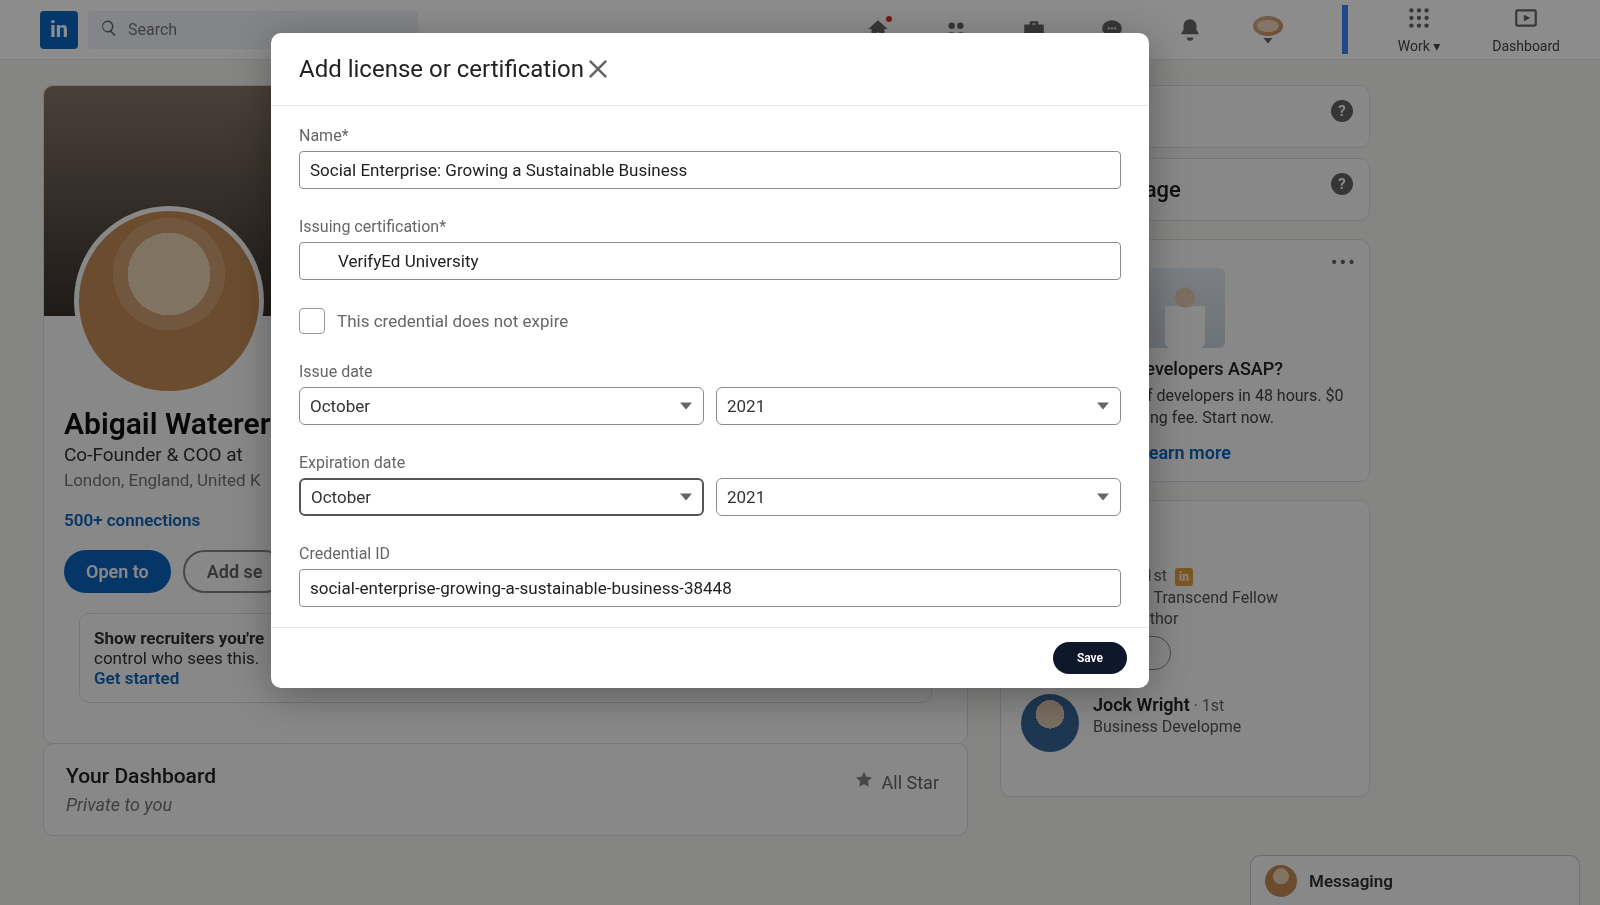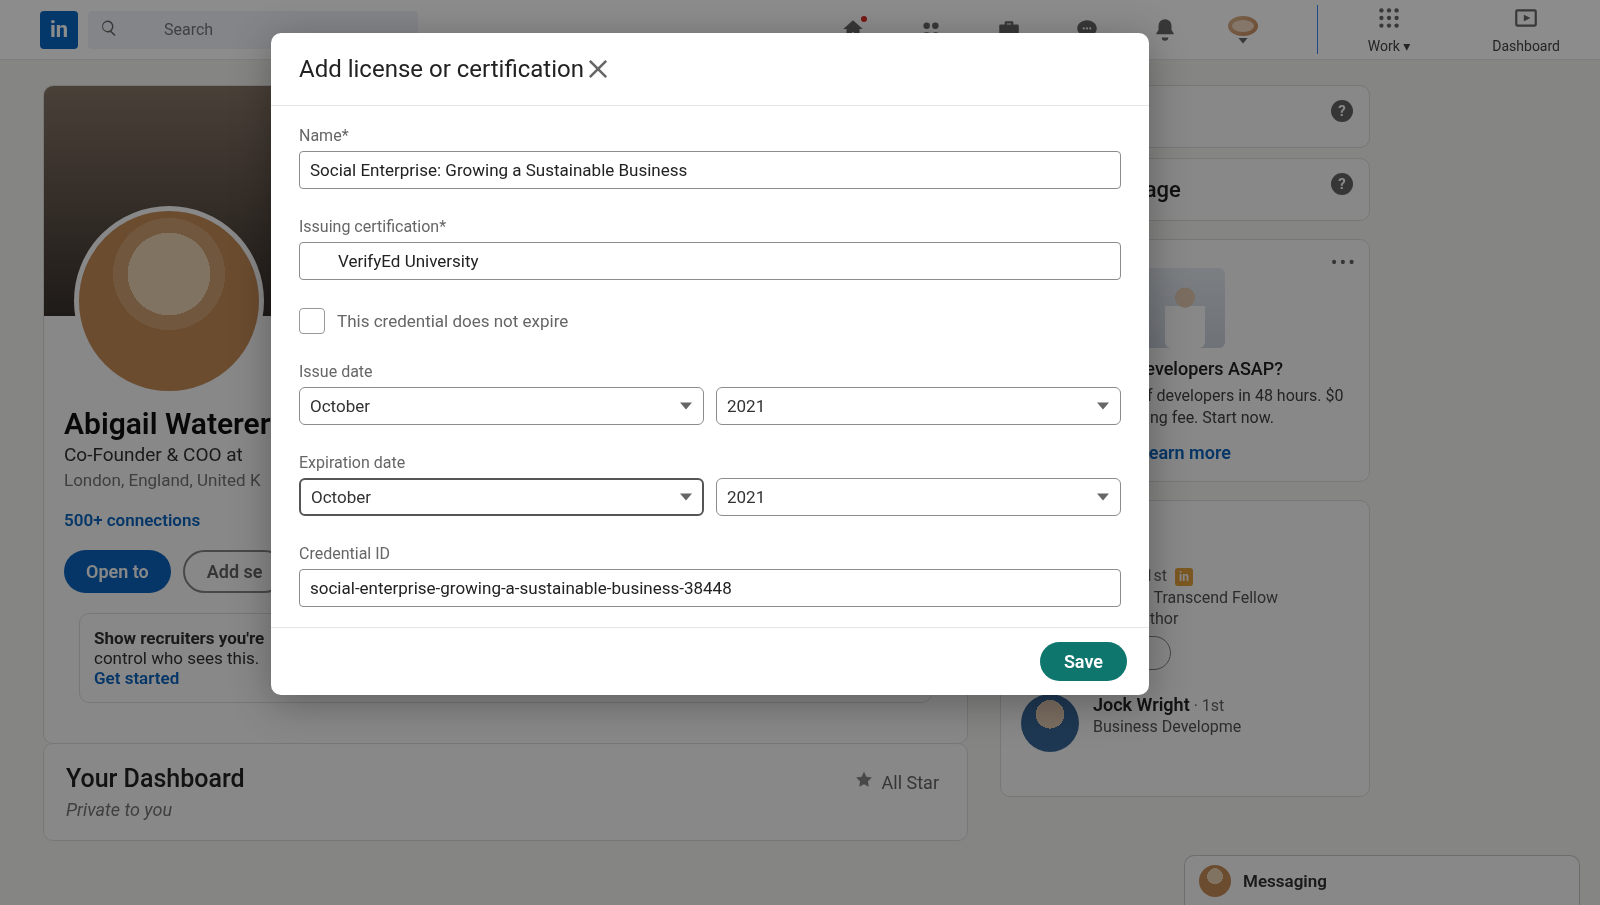--- a/index.html
+++ b/index.html
@@ -1,52 +1,52 @@
 <!DOCTYPE html>
 <html><head>
 <meta charset="utf-8">
 <style>
 * { box-sizing: border-box; margin: 0; padding: 0; font-family: -apple-system, BlinkMacSystemFont, "Segoe UI", Roboto, Helvetica, Arial, sans-serif; }
 body { background: #f3f2ef; width: 1600px; height: 905px; overflow: hidden; position: relative; }
 
 
 .topnav { position: absolute; top: 0; left: 0; right: 0; height: 60px; background: #fff; border-bottom: 1px solid #e6e6e6; display: flex; align-items: center; padding: 0 40px; }
 .li-logo { width: 38px; height: 38px; background: #0a66c2; border-radius: 4px; display: flex; align-items: center; justify-content: center; color: #fff; font-weight: 700; font-size: 22px; margin-right: 10px; }
-.searchbox { display: flex; align-items: center; background: #eef3f8; border-radius: 4px; height: 38px; width: 330px; padding: 0 12px; color: #666; gap: 36px; }
+.searchbox { display: flex; align-items: center; background: #eef3f8; border-radius: 4px; height: 38px; width: 330px; padding: 0 12px; color: #666; }
 .searchbox svg { width: 18px; height: 18px; fill: #666; margin-right: 10px; }
 .searchbox input { border: none; background: transparent; outline: none; font-size: 16px; flex: 1; color: #333; }
 .nav-spacer { flex: 1; }
 .nav-icons { display: flex; align-items: center; gap: 50px; }
 .nav-icon { width: 28px; height: 28px; display: flex; align-items: center; justify-content: center; position: relative; }
 .nav-icon svg { width: 26px; height: 26px; fill: #666; }
 .nav-avatar { width: 30px; height: 30px; border-radius: 50%; background: linear-gradient(135deg,#d9b38c,#c98a5c); position: relative; }
 .nav-avatar::after{content:'';position:absolute;inset:4px;border-radius:50%;background:#f0d8c0;}
 .nav-dot{position:absolute;top:-2px;right:-2px;width:10px;height:10px;border-radius:50%;background:#d93025;border:2px solid #fff;}
-.nav-right { display:flex; align-items:center; gap:82px; margin-left:60px; border-left:1px solid #3b82f6; padding-left:50px; }
+.nav-right { display:flex; align-items:center; gap:52px; margin-left:60px; border-left:6px solid #3b82f6; padding-left:50px; }
 .nav-right-item { display:flex; flex-direction:column; align-items:center; gap:4px; color:#444; font-size:14px;}
 .nav-right-item svg{width:26px;height:26px;fill:#666;}
 
 
 .bg { position:absolute; top:60px; left:0; right:0; bottom:0; filter: none; }
 .profile-card { position:absolute; left:43px; top:25px; width:925px; background:#fff; border:1px solid #e0e0e0; border-radius:10px; overflow:hidden; }
 .cover { height:230px; background: linear-gradient(180deg,#8a7a6a 0%, #6b5d52 40%, #3a332e 100%); position:relative; }
 .avatar-big { position:absolute; left:30px; top:120px; width:190px; height:190px; border-radius:50%; border:5px solid #fff; background: radial-gradient(circle at 50% 35%, #f2d7b8 0 28%, #d4a376 28% 38%, #c98e5a 38% 100%); overflow:hidden; }
 .profile-body { padding: 90px 20px 20px 20px; }
 .pname { font-size:30px; font-weight:600; color:#111; }
 .ptitle { font-size:19px; color:#333; margin-top:2px; }
 .ploc { font-size:17px; color:#777; margin-top:4px; }
 .pconn { font-size:17px; color:#0a66c2; font-weight:600; margin-top:20px; }
 .pbtns { display:flex; gap:12px; margin-top:20px; }
 .btn-primary { background:#0a66c2; color:#fff; border:none; border-radius:22px; padding:10px 22px; font-size:18px; font-weight:600; }
 .btn-secondary { background:#fff; color:#666; border:2px solid #888; border-radius:22px; padding:9px 22px; font-size:18px; font-weight:600; }
 .recruiter-box { margin:20px 15px; border:1px solid #e0e0e0; border-radius:10px; padding:14px 14px 14px 14px; font-size:17px; color:#333; }
 .recruiter-box .link { color:#0a66c2; font-weight:600; }
 
 .dashboard { position:absolute; left:43px; top:683px; width:925px; background:#fff; border:1px solid #e0e0e0; border-radius:10px; padding:20px 22px; }
-.dashboard h2{font-size:25px;font-weight:500;color:#222;}
+.dashboard h2{font-size:21px;font-weight:500;color:#222;}
 .dashboard p{color:#777;font-style:italic;font-size:18px;margin-top:6px;}
 .allstar{position:absolute; right:28px; top:26px; display:flex; align-items:center; gap:8px; color:#666; font-size:18px;}
 .allstar svg{width:20px;height:20px;fill:#888;}
 
 .right-col { position:absolute; left:1000px; top:25px; width:370px; }
 .right-card { background:#fff; border:1px solid #e0e0e0; border-radius:10px; padding:18px 20px; margin-bottom:18px; position:relative;}
 .right-card .q { position:absolute; right:16px; top:14px; width:22px; height:22px; border-radius:50%; background:#666; color:#fff; display:flex;align-items:center;justify-content:center;font-size:15px;font-weight:700;}
 .right-card-title{font-size:22px;font-weight:500;color:#222;}
 .ad-card{ text-align:center; }
 .ad-dots{position:absolute;right:12px;top:10px;color:#666;font-size:20px;letter-spacing:2px;}
@@ -60,21 +60,21 @@
 .pav-h{font-size:22px;font-weight:500;color:#222;margin-bottom:18px;}
 .pav-row{display:flex;align-items:flex-start;gap:14px;margin-bottom:24px;}
 .pav-av{width:58px;height:58px;border-radius:50%;background:radial-gradient(circle at 50% 35%,#e7cfb6 0 30%, #b78a63 30% 100%);flex-shrink:0;}
 .pav-av.blue{background:radial-gradient(circle at 50% 35%,#e7cfb6 0 30%, #3a6a9c 30% 100%);}
 .pav-name{font-size:18px;font-weight:600;color:#222;}
 .pav-deg{color:#666;font-weight:400;}
 .pav-sub{font-size:16px;color:#555;margin-top:2px;}
 .li-badge{display:inline-flex;width:18px;height:18px;background:#e7a33e;border-radius:3px;color:#fff;font-size:12px;font-weight:700;align-items:center;justify-content:center;margin-left:4px;}
 .msg-pill{border:1px solid #888;border-radius:20px;padding:6px 24px;font-size:17px;color:#555;display:inline-block;margin-top:8px;}
 
-.messaging{position:absolute;right:20px;bottom:0;width:396px;height:50px;background:#fff;border:1px solid #ccc;border-bottom:none;border-radius:10px 10px 0 0;display:flex;align-items:center;padding:5px 14px;gap:12px;}
+.messaging{position:absolute;right:20px;bottom:0;width:330px;height:50px;background:#fff;border:1px solid #ccc;border-bottom:none;border-radius:10px 10px 0 0;display:flex;align-items:center;padding:5px 14px;gap:12px;}
 .messaging .mav{width:32px;height:32px;border-radius:50%;background:radial-gradient(circle at 50% 35%,#f2d7b8 0 30%, #c98e5a 30% 100%);}
 .messaging span{font-size:17px;font-weight:600;color:#333;}
 
 
 .overlay{position:absolute;inset:0;background:rgba(0,0,0,0.45);}
 .modal{position:absolute;left:271px;top:33px;width:878px;background:#fff;border-radius:10px;box-shadow:0 8px 40px rgba(0,0,0,.3);display:flex;flex-direction:column;}
 .modal-head{display:flex;align-items:center;padding:22px 28px 22px 28px;border-bottom:1px solid #e6e6e6;}
 .modal-title{font-size:24px;font-weight:400;color:#222;}
 .close-x{width:28px;height:28px;color:#666;cursor:pointer;}
 .close-x svg{width:28px;height:28px;stroke:#666;stroke-width:2.2;fill:none;}
@@ -89,21 +89,21 @@
 .check-row{display:flex;align-items:center;gap:12px;}
 .check-row input{width:26px;height:26px;border:1px solid #999;border-radius:4px;appearance:none;}
 .check-row label{font-size:17px;color:#666;}
 .date-row{display:flex;gap:12px;}
 .sel{position:relative;flex:1;}
 .sel select{width:100%;height:38px;border:1px solid #8c8c8c;border-radius:6px;padding:0 10px;font-size:17px;color:#333;appearance:none;background:#fff;}
 .sel .caret{position:absolute;right:12px;top:50%;transform:translateY(-50%);width:0;height:0;border-left:6px solid transparent;border-right:6px solid transparent;border-top:7px solid #666;}
 .sel.focused select{border:2px solid #555;}
 
 .modal-foot{border-top:1px solid #e6e6e6;padding:14px 22px;display:flex;justify-content:flex-end;}
-.save-btn{background:#0f766e;color:#fff;border:none;border-radius:20px;padding:9px 24px;font-size:18px;font-weight:600;}
+.save-btn{background:#0f172a;color:#fff;border:none;border-radius:20px;padding:9px 24px;font-size:12px;font-weight:600;}
 
 
 .dimmable{filter:brightness(.97);}
 </style>
 </head>
 <body>
 
 <div class="topnav">
   <div class="li-logo">
       <span>in</span>

